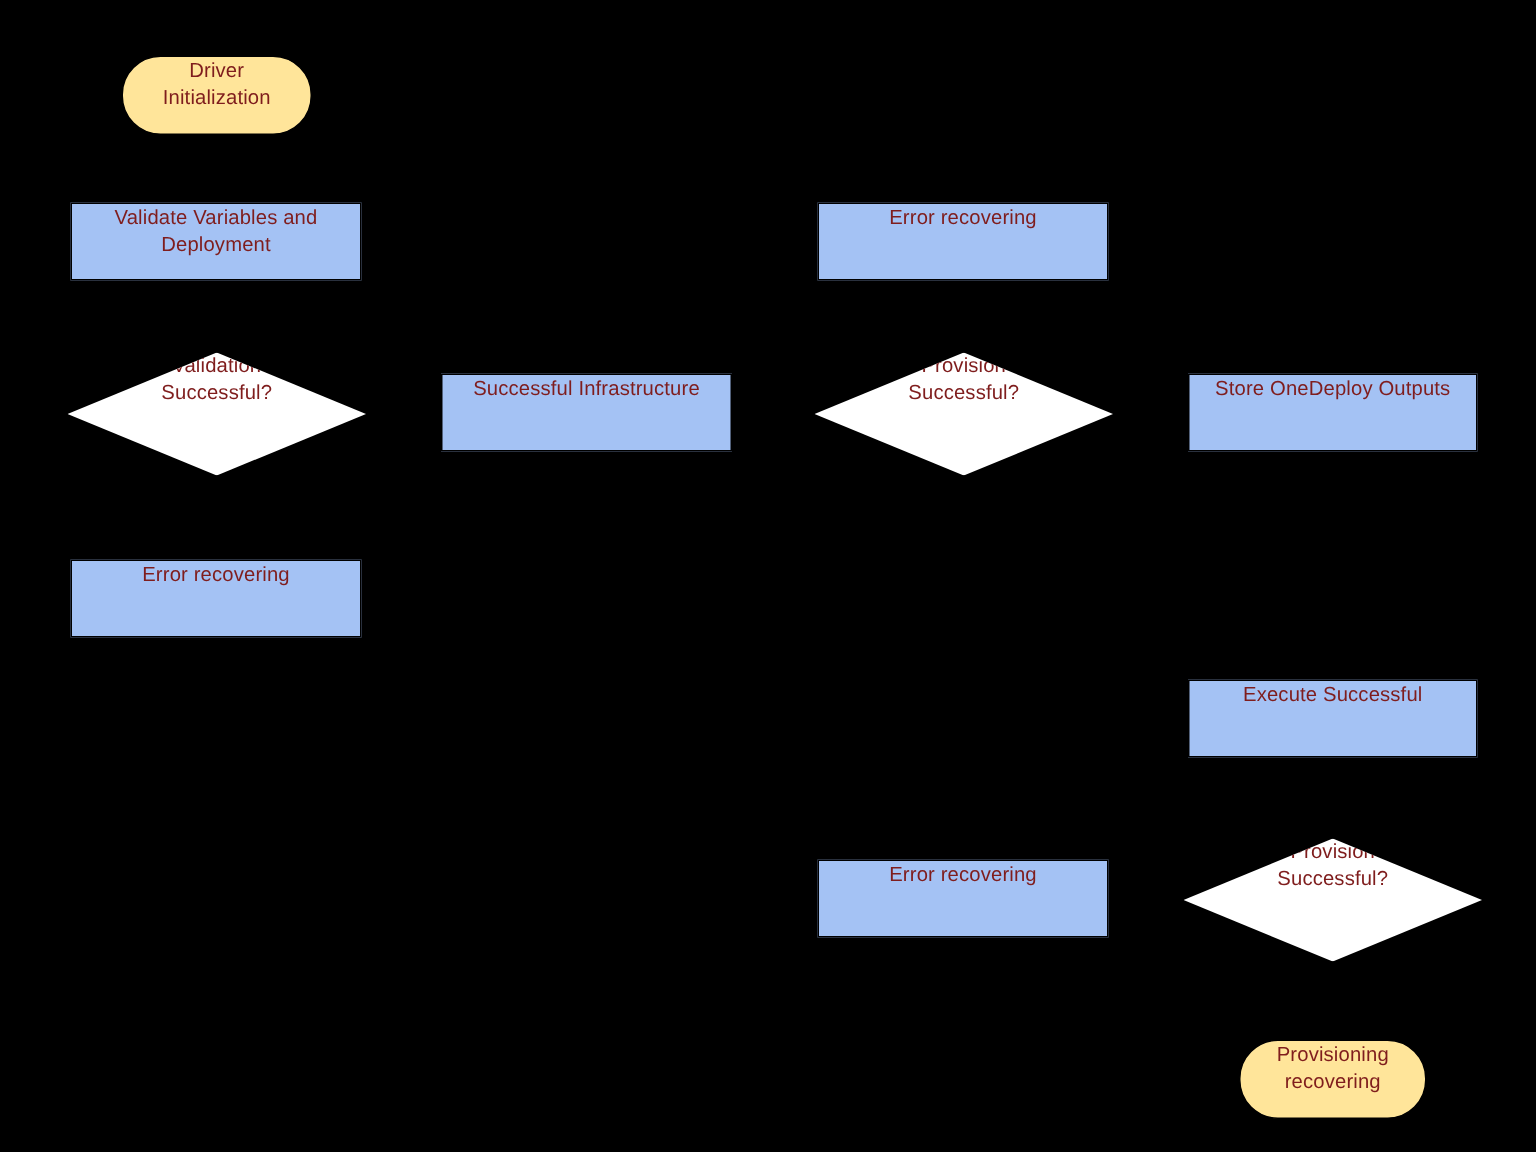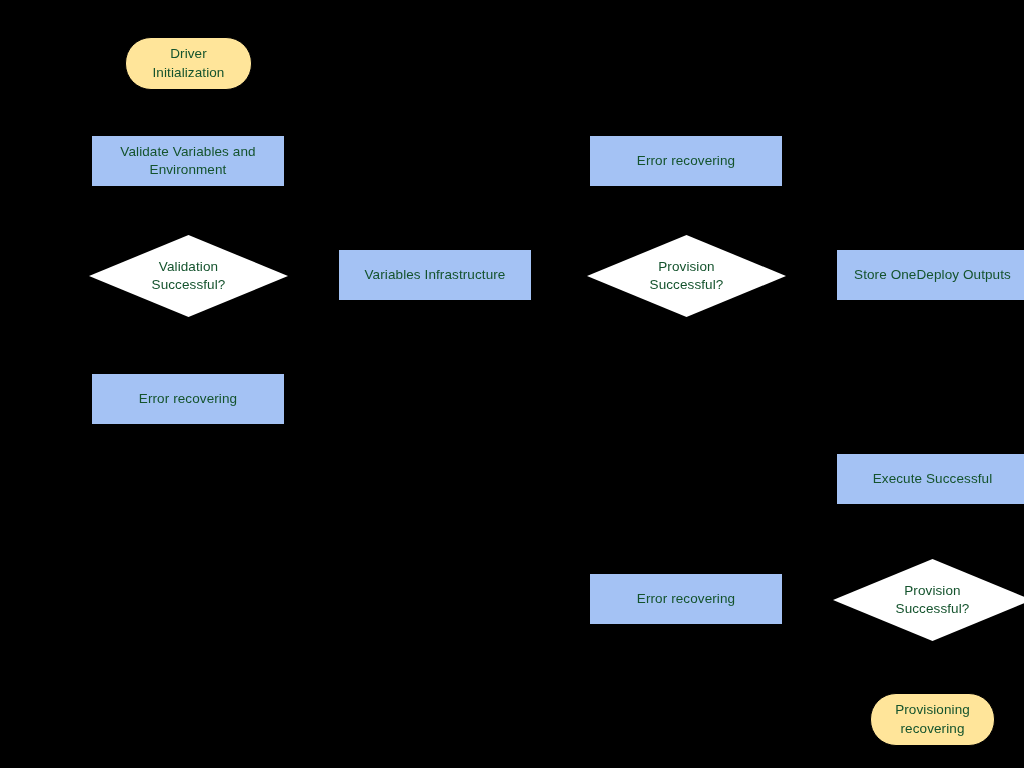--- a/index.html
+++ b/index.html
@@ -13,29 +13,28 @@
     width: 1024px;
     height: 768px;
     background: #000000;
     overflow: hidden;
     font-family: "Liberation Sans", "DejaVu Sans", sans-serif;
   }
   .node {
     position: absolute;
     box-sizing: border-box;
     display: flex;
-    align-items: center;
+    align-items: flex-start;
     justify-content: center;
     text-align: center;
-    color: #14532d;
+    color: #7f1d1d;
     font-size: 13.5px;
     line-height: 1.35;
     letter-spacing: 0.1px;
     white-space: pre-line;
-    margin-left: 44px;
   }
   
   .node.process {
     background: #a4c2f4;
     border: 1px solid #000000;
   }
   
   .node.terminator {
     background: #ffe59a;
     border: 1px solid #000000;
@@ -53,25 +52,25 @@
     padding: 0 6px;
   }
 </style>
 </head>
 <body>
 
 <div id="canvas">
     <div class="node terminator" style="left: 81px; top: 37px; width: 127px; height: 53px;"><span class="node-label">Driver
 Initialization</span></div>
     <div class="node process" style="left: 47px; top: 135px; width: 194px; height: 52px;"><span class="node-label">Validate Variables and
-Environment</span></div>
+Deployment</span></div>
     <div class="node decision" style="left: 45px; top: 235px; width: 199px; height: 82px;"><span class="node-label">Validation
 Successful?</span></div>
     <div class="node process" style="left: 47px; top: 373px; width: 194px; height: 52px;"><span class="node-label">Error recovering</span></div>
-    <div class="node process" style="left: 294px; top: 249px; width: 194px; height: 52px;"><span class="node-label">Variables Infrastructure</span></div>
+    <div class="node process" style="left: 294px; top: 249px; width: 194px; height: 52px;"><span class="node-label">Successful Infrastructure</span></div>
     <div class="node process" style="left: 545px; top: 135px; width: 194px; height: 52px;"><span class="node-label">Error recovering</span></div>
     <div class="node decision" style="left: 543px; top: 235px; width: 199px; height: 82px;"><span class="node-label">Provision
 Successful?</span></div>
     <div class="node process" style="left: 545px; top: 573px; width: 194px; height: 52px;"><span class="node-label">Error recovering</span></div>
     <div class="node process" style="left: 792px; top: 249px; width: 193px; height: 52px;"><span class="node-label">Store OneDeploy Outputs</span></div>
     <div class="node process" style="left: 792px; top: 453px; width: 193px; height: 52px;"><span class="node-label">Execute Successful</span></div>
     <div class="node decision" style="left: 789px; top: 559px; width: 199px; height: 82px;"><span class="node-label">Provision
 Successful?</span></div>
     <div class="node terminator" style="left: 826px; top: 693px; width: 125px; height: 53px;"><span class="node-label">Provisioning
 recovering</span></div>

